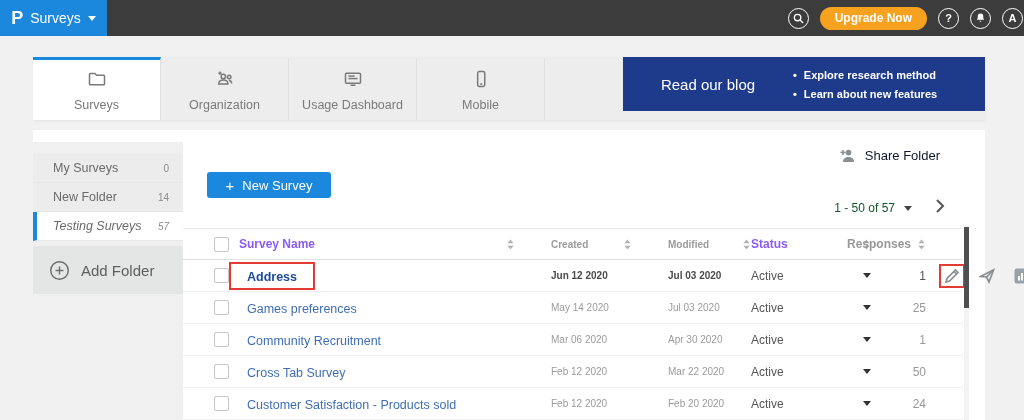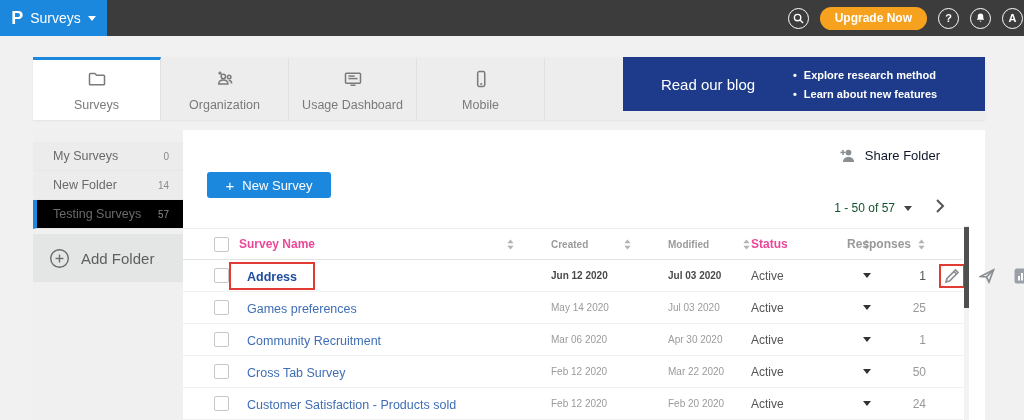--- a/index.html
+++ b/index.html
@@ -26,24 +26,24 @@
   .tab.active{background:#fff; border-top-color:var(--brand);}
   .tab-icon svg{width:20px;height:20px;stroke:#7a7a7a;fill:none;stroke-width:1.8;}
   .tab-label{font-size:12.5px; color:#7a7a7a;}
   .blogbox{margin-left:auto; width:362px; height:54px; background:var(--navy); display:flex; align-items:center; color:#fff;}
   .blog-title{flex:0 0 170px; text-align:center; font-size:15px;}
   .blog-list{list-style:none; font-size:11px; font-weight:bold; display:flex; flex-direction:column; gap:7px;}
   .blog-list li::before{content:"•"; margin-right:7px;}
 
   
   .maincard{position:absolute; left:33px; top:130px; width:952px; bottom:0; background:#fff;}
-  .sidebar{position:absolute; left:0; top:0; width:150px; bottom:0; background:#f0f0f0;}
+  .sidebar{position:absolute; left:0; top:12px; width:150px; bottom:0; background:#f0f0f0;}
   .folders{margin-top:12px; background:#ececec;}
   .folder-item{height:29px; display:flex; align-items:center; padding:0 14px 0 16px; border-left:4px solid transparent; cursor:pointer; border-bottom:1px solid #e6e6e6;}
-  .folder-item.active{background:#000000; border-left-color:var(--brand);}
+  .folder-item.active{background:#ffffff; border-left-color:var(--brand);font-style:italic;}
   .folder-label{font-size:12.5px; color:#6a6a6a;}
   .folder-count{margin-left:auto; font-size:10px; color:#8b8b8b;}
   .addfolder{margin-top:5px; height:48px; background:#e4e5e5; display:flex; align-items:center; gap:11px; padding-left:16px; cursor:pointer;}
   .addfolder svg{width:21px;height:21px;stroke:#6a6a6a;fill:none;stroke-width:1.6;}
   .addfolder-label{font-size:15px; color:#5f5f5f;}
 
   .content{position:absolute; left:150px; right:0; top:0; bottom:0;}
   .sharefolder{position:absolute; right:45px; top:18px; display:flex; align-items:center; gap:8px; cursor:pointer;}
   .sharefolder svg{width:17px;height:15px;fill:#8a8f94;}
   .sharefolder-label{font-size:13px; color:#0f172a;}
@@ -55,21 +55,21 @@
   .pager-next{margin-left:14px;}
   .pager-next svg{width:10px;height:14px;stroke:#555;fill:none;stroke-width:2;}
 
   
   .table{position:absolute; left:0; right:22px; top:98px; bottom:0;}
   .thead,.trow{display:flex; align-items:center; height:32px; padding-left:31px;}
   .thead{border-top:1px solid #ececec; border-bottom:1px solid #e2e2e2;}
   .trow{border-bottom:1px solid #f0f0f0;}
   .checkbox{width:15px;height:15px;border:1px solid #c7c7c7;border-radius:2px;background:#fff;flex:none;cursor:pointer;}
   .cell-name{flex:none; width:276px; margin-left:10px; display:flex; align-items:center;}
-  .th{font-size:12px; font-weight:bold; color:#ec4899;}
+  .th{font-size:12px; font-weight:bold; color:#8b5cf6;}
   .th.cell-name,.th.cell-created,.th.cell-modified,.th.cell-status{display:flex; justify-content:space-between; align-items:center;}
   .cell-created{flex:none; width:81px;}
   .cell-modified{flex:none; width:83px;}
   .cell-status{flex:none; width:120px; display:flex; justify-content:space-between; align-items:center;}
   .cell-resp{flex:none; width:55px; text-align:right;}
   .th.cell-resp{display:flex; justify-content:flex-end; gap:6px; align-items:center;}
   .sort svg{width:9px;height:13px;display:block;}
   .sort path{fill:#b3b3b3;}
   .name-box{border:2px solid transparent; padding:3px 16px; margin-left:-10px;}
   .survey-link{font-size:12.5px; color:var(--link); text-decoration:none; cursor:pointer;}

